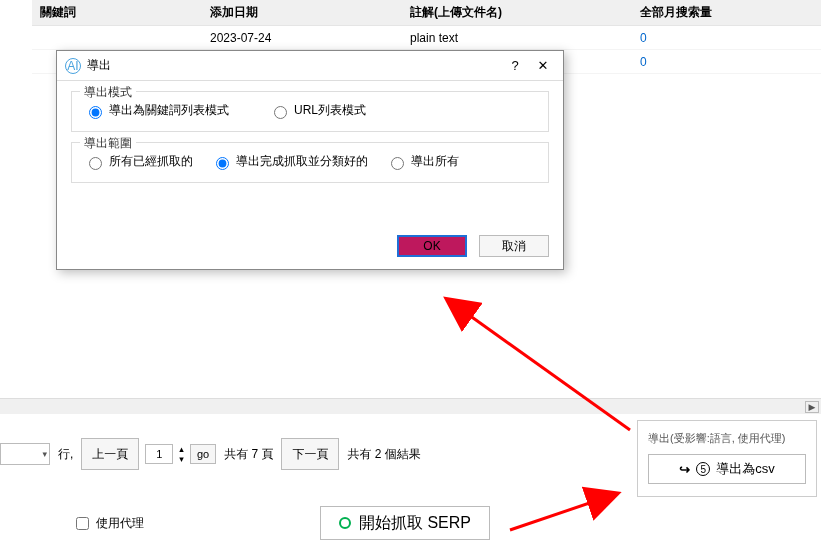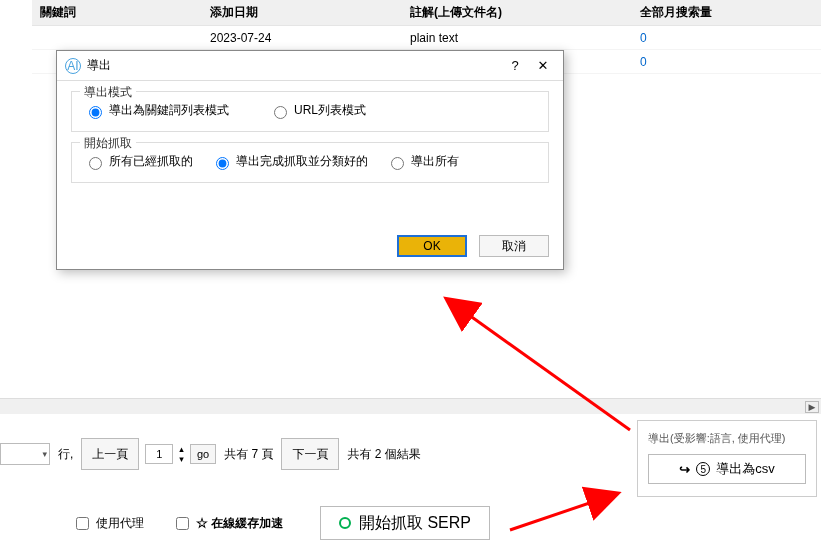--- a/index.html
+++ b/index.html
@@ -134,21 +134,21 @@
   .radios.tight { gap:18px; }
   .radio { display:inline-flex; align-items:center; gap:4px; font-size:12px; }
   .radio input { width:13px; height:13px; }
 
   .dlg-spacer { height:24px; }
   .dlg-buttons {
     display:flex; justify-content:flex-end; gap:12px;
     padding:8px 14px 12px;
   }
   .dlg-buttons .btn { width:70px; height:22px; }
-  .dlg-buttons .ok { border:2px solid #1e6fd6; background:#eab308; }
+  .dlg-buttons .ok { border:2px solid #1e6fd6; background:#be185d; }
 
   
   .arrows { position:absolute; left:0; top:0; width:821px; height:556px; pointer-events:none; }
 </style>
 </head>
 <body>
 
 <div class="scroll-area">
   <table class="tbl">
     <colgroup>
@@ -200,24 +200,20 @@
     <span class="static">共有 7 頁</span>
     <span class="btn">下一頁</span>
     <span class="static">共有 2 個結果</span>
   </div>
 
   <div class="checks">
     <label class="chk">
       <input type="checkbox" style="">
       <span>使用代理</span>
     </label>
-    <label class="chk bold">
-      <input type="checkbox" style="">
-      <span>☆ 在線緩存加速</span>
-    </label>
   </div>
 
   <div class="startbtn">
     <span class="circle-green"></span>
     <span>開始抓取 SERP</span>
   </div>
 
   <div class="export-pane">
     <div class="hint">導出(受影響:語言, 使用代理)</div>
     <div class="export-btn">
@@ -245,21 +241,21 @@
           <span>導出為關鍵詞列表模式</span>
         </label>
         <label class="radio">
           <input type="radio" name="g1" style="">
           <span>URL列表模式</span>
         </label>
       </div>
     </div>
 
     <div class="group">
-      <span class="legend">開始抓取</span>
+      <span class="legend">導出範圍</span>
       <div class="radios tight">
         <label class="radio">
           <input type="radio" name="g2" style="">
           <span>所有已經抓取的</span>
         </label>
         <label class="radio">
           <input type="radio" name="g2" checked="" style="">
           <span>導出完成抓取並分類好的</span>
         </label>
         <label class="radio">

